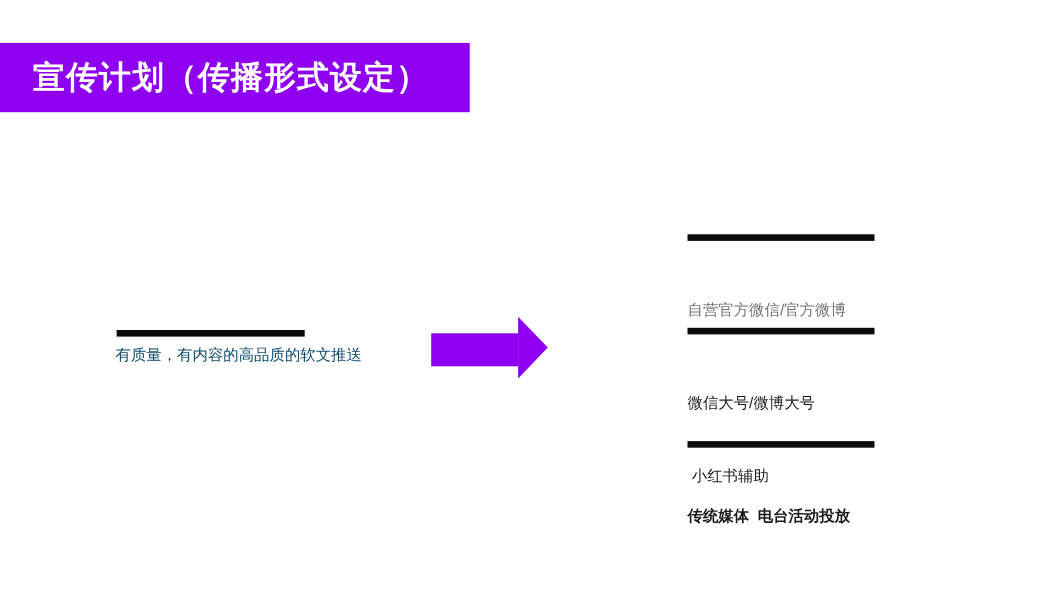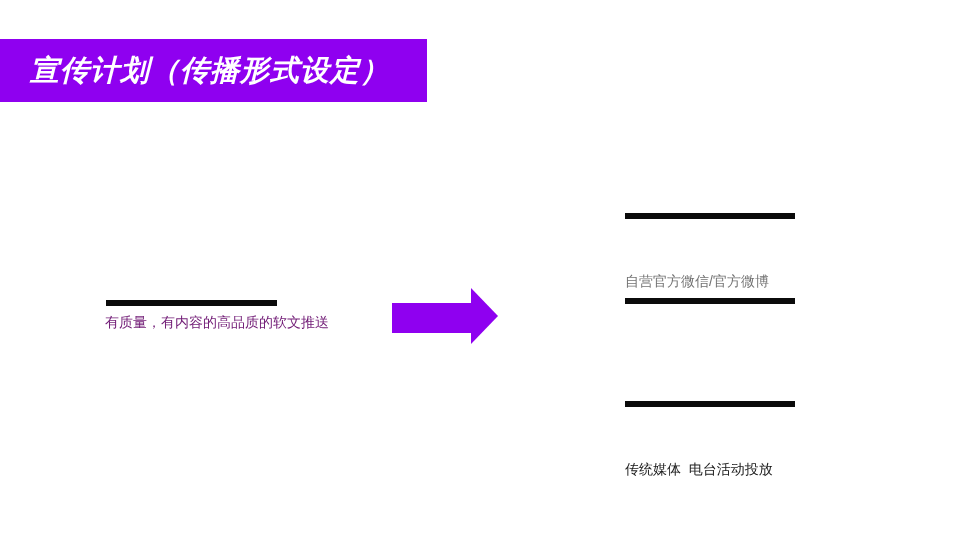--- a/index.html
+++ b/index.html
@@ -18,21 +18,20 @@
     width: 427px; height: 63px;
     display: flex; align-items: center;
   }
   .title-banner .title-text {
     color: #ffffff;
     font-size: 29px;
     font-weight: bold;
     padding-left: 30px;
     letter-spacing: 1px;
     white-space: nowrap;
-    font-style: italic;
   }
 
   
   .rule { position: absolute; height: 6px; }
   .rule-source { left: 106px; top: 300px; width: 171px; }
   .rule-ch-0   { left: 625px; top: 213px; width: 170px; }
   .rule-ch-1   { left: 625px; top: 298px; width: 170px; }
   .rule-ch-2   { left: 625px; top: 401px; width: 170px; }
 
   
@@ -66,32 +65,36 @@
 </head>
 <body style="background: rgb(255, 255, 255);">
 
 <div class="slide">
 
   <div class="title-banner" style="background: rgb(143, 0, 240);">
     <span class="title-text" style="color: rgb(255, 255, 255);">宣传计划（传播形式设定）</span>
   </div>
 
   <div class="rule rule-source" style="background: rgb(11, 11, 11);"></div>
-  <div class="txt txt-source" style="color: #701a75;">有质量，有内容的高品质的软文推送</div>
+  <div class="txt txt-source" style="color: #0c4a6e;">有质量，有内容的高品质的软文推送</div>
 
   <div class="arrow">
     <div class="arrow-body" style="background: rgb(143, 0, 240);"></div>
     <div class="arrow-head" style="border-left-color: rgb(143, 0, 240);"></div>
   </div>
 
   <div class="rule rule-ch-0" style="background: rgb(11, 11, 11);"></div>
   <div class="txt txt-ch-0" style="color: #737373;">
     <span class="line">自营官方微信/官方微博</span>
   </div>
 
   <div class="rule rule-ch-1" style="background: rgb(11, 11, 11);"></div>
+  <div class="txt txt-ch-1" style="color: rgb(26, 26, 26);">
+    <span class="line">微信大号/微博大号</span>
+    <span class="line"> 小红书辅助</span>
+  </div>
 
   <div class="rule rule-ch-2" style="background: rgb(11, 11, 11);"></div>
-  <div class="txt txt-ch-2" style="color: rgb(26, 26, 26);">
+  <div class="txt txt-ch-2" style="color: rgb(26, 26, 26); font-weight: bold;">
     <span class="line">传统媒体  电台活动投放</span>
   </div>
 
 </div>
 
 </body></html>

